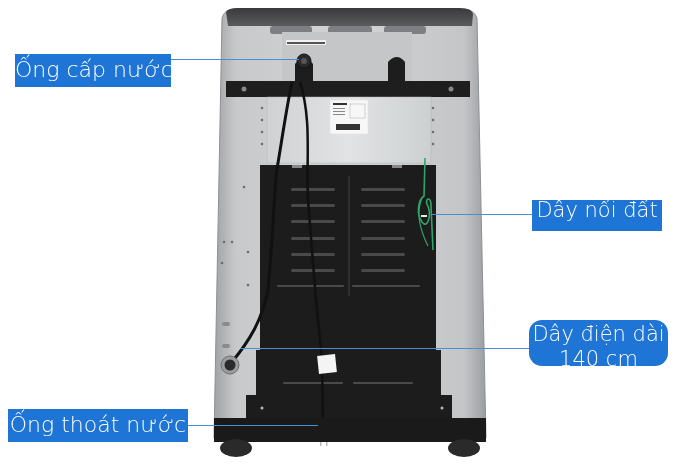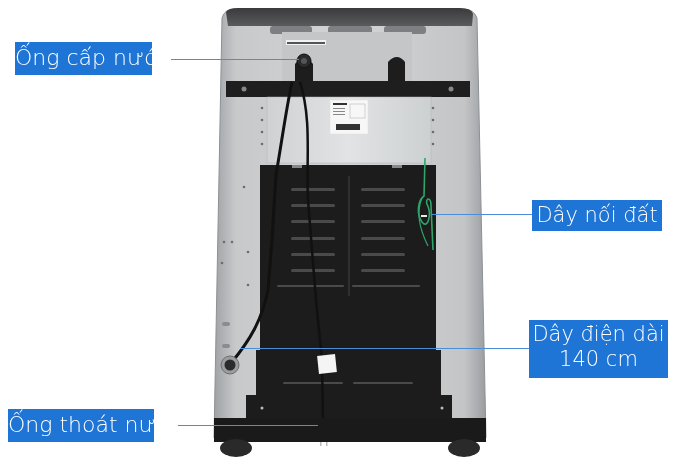--- a/index.html
+++ b/index.html
@@ -134,30 +134,30 @@
     <ellipse cx="464" cy="448" rx="16" ry="9" fill="#2a2a2a"></ellipse>
     <circle cx="262" cy="408" r="1.5" fill="#bbb"></circle>
     <circle cx="442" cy="408" r="1.5" fill="#bbb"></circle>
   </svg>
 
   <div class="leader" style="left:171px;top:59px;width:128px;"></div>
   <div class="leader" style="left:432px;top:214px;width:100px;"></div>
   <div class="leader" style="left:240px;top:348px;width:289px;"></div>
   <div class="leader" style="left:178px;top:425px;width:140px;"></div>
 
-  <div class="label" style="left:15px;top:42px;width:137px;height:33px;font-size:22px;">
+  <div class="label" style="left:15px;top:54px;width:156px;height:33px;font-size:22px;">
     <span style="padding-top:5px;">Ống cấp nước</span>
   </div>
 
   <div class="label" style="left:532px;top:200px;width:130px;height:31px;font-size:21px;">
-    <span style="padding-top:5px;">Dây nối đất</span>
+    <span style="">Dây nối đất</span>
   </div>
 
-  <div class="label" style="left:529px;top:320px;width:139px;height:58px;font-size:21px;">
+  <div class="label" style="left:529px;top:320px;width:139px;height:46px;font-size:21px;border-radius:13px;">
     <span style="padding-top:4px;">Dây điện dài</span>
     <span style="padding-top:4px;">140 cm</span>
   </div>
 
-  <div class="label" style="left:8px;top:409px;width:146px;height:33px;font-size:22px;">
+  <div class="label" style="left:8px;top:409px;width:180px;height:33px;font-size:22px;">
     <span style="padding-top:5px;">Ống thoát nước</span>
   </div>
 
 </div>
 
 </body></html>

